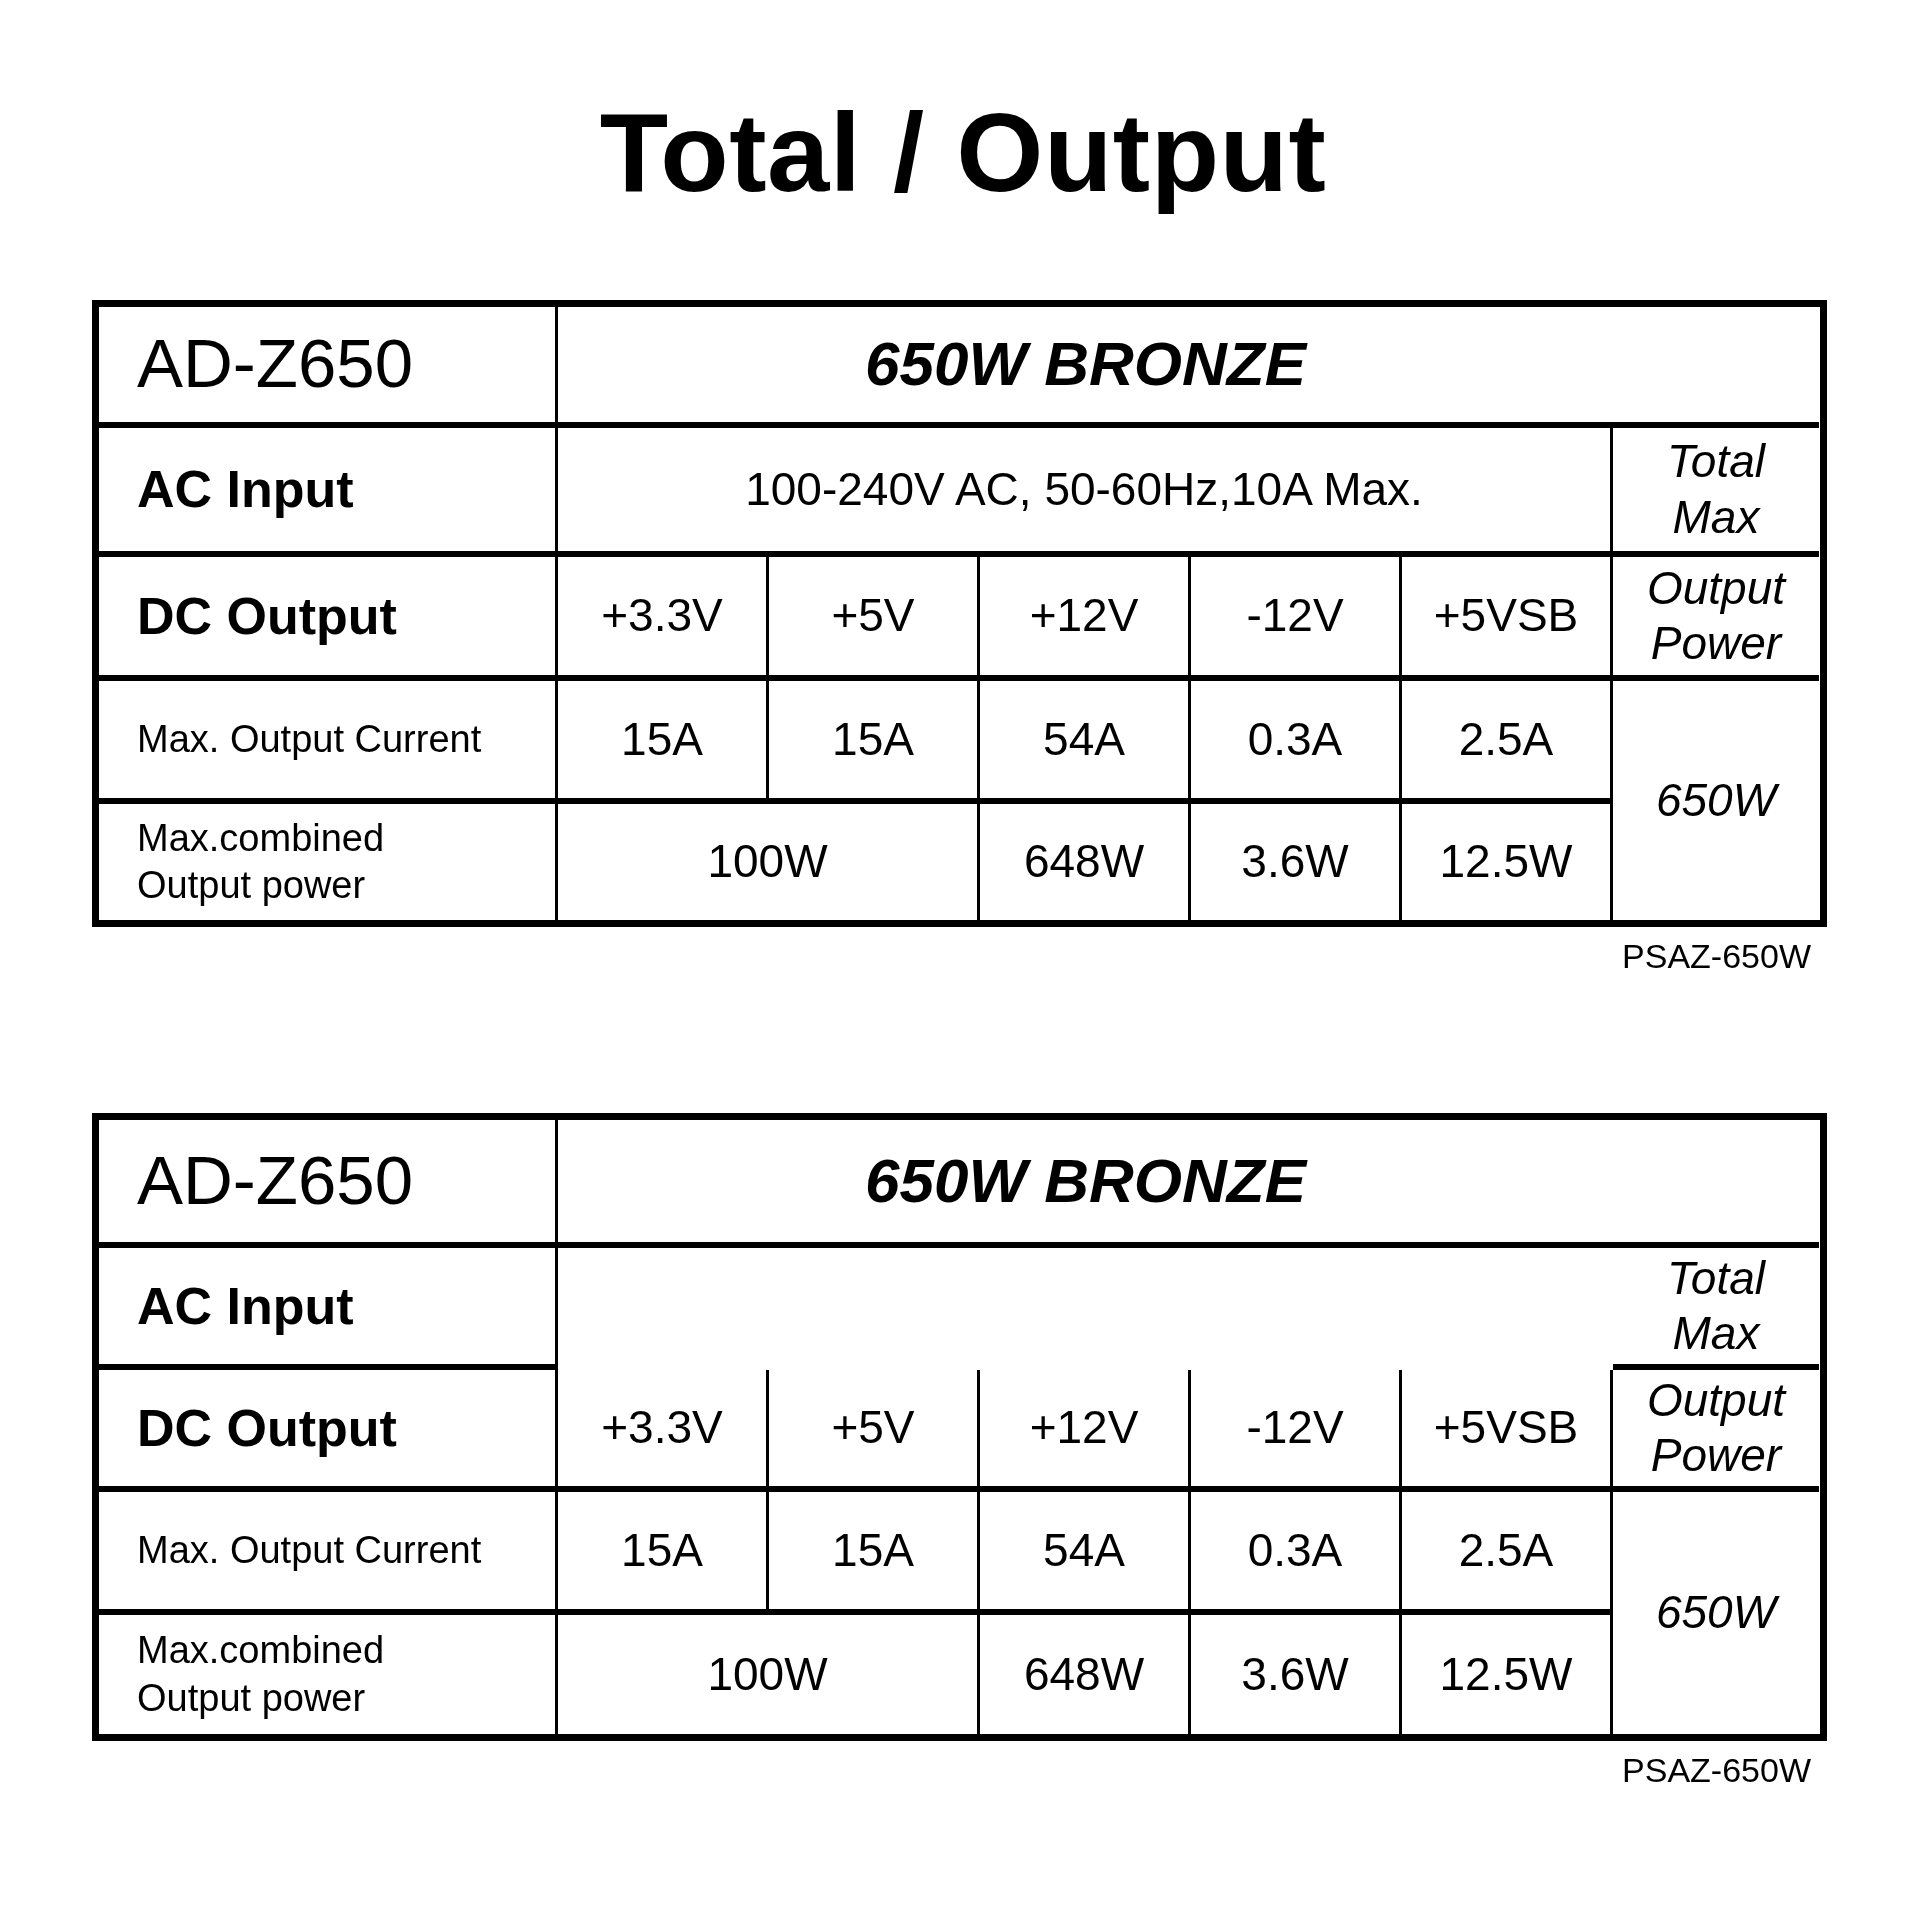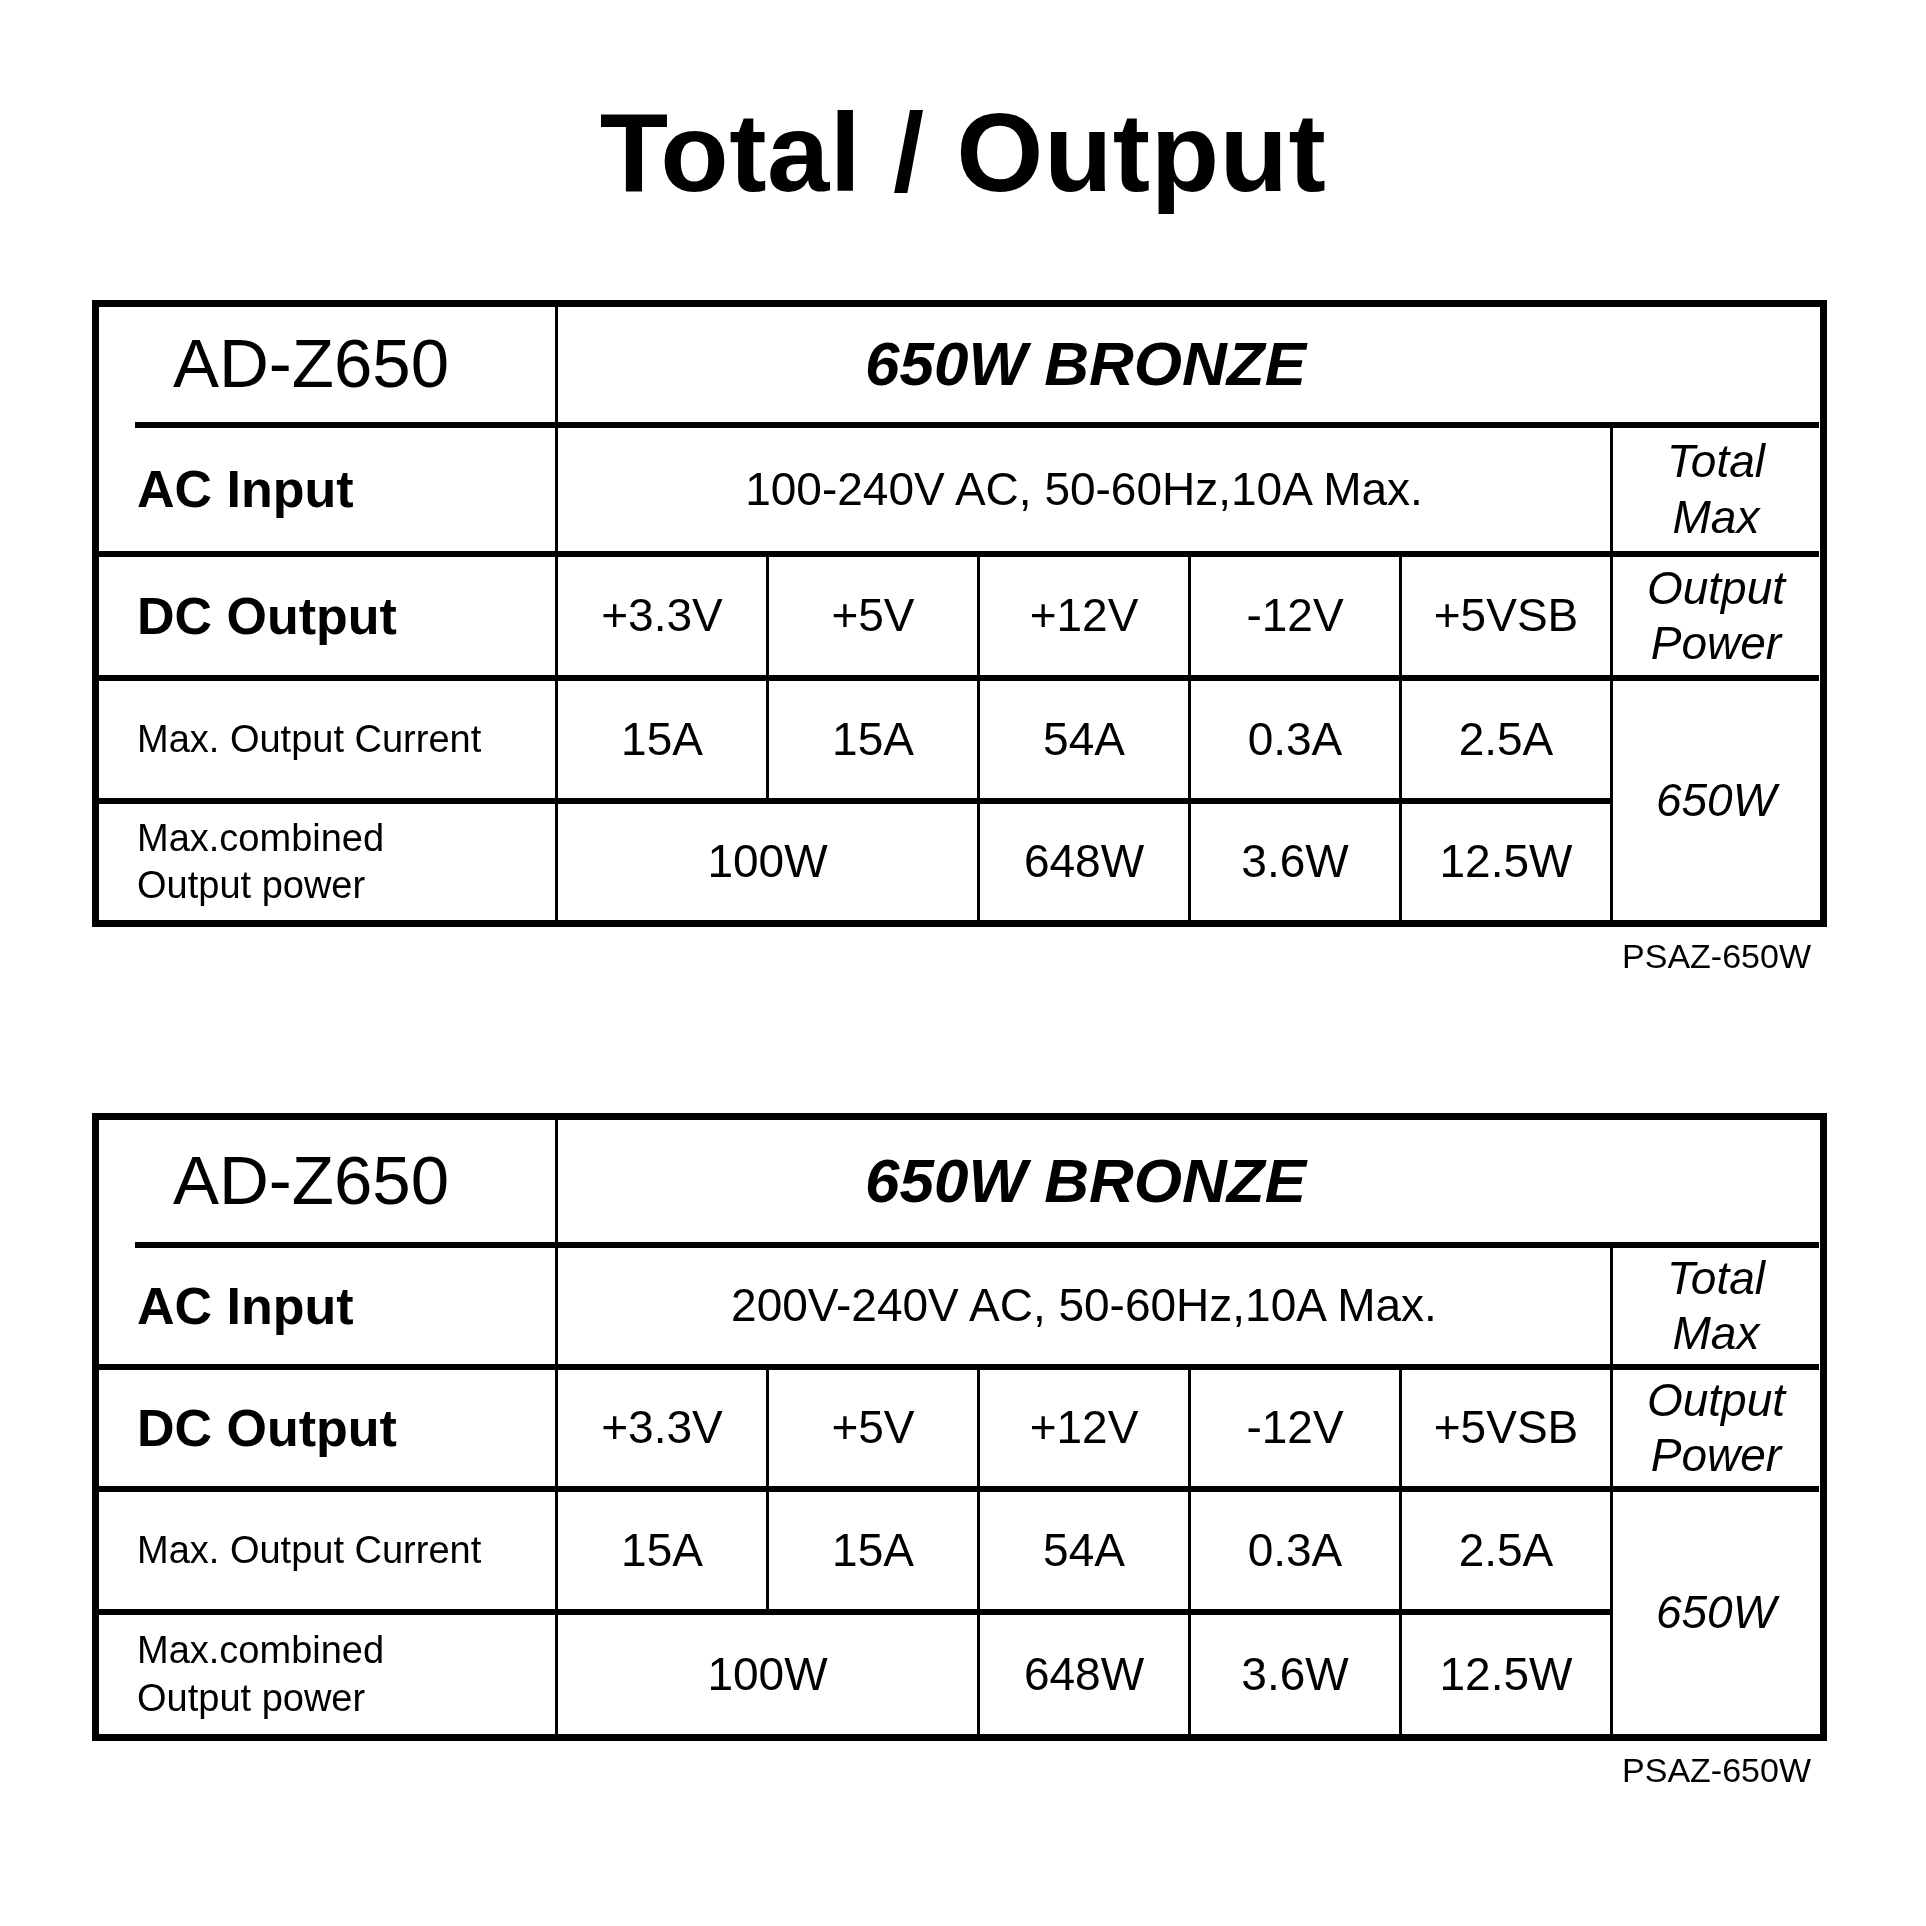--- a/index.html
+++ b/index.html
@@ -26,21 +26,21 @@
     box-sizing:border-box;
     border-right:3.2px solid #000000;
     border-bottom:6px solid #000000;
     display:flex;align-items:center;justify-content:center;
     text-align:center;font-size:46px;line-height:1.2;
   }
   .no-br{border-right:0;font-style:italic;}
   .no-bb{border-bottom:0;}
   .left{justify-content:flex-start;text-align:left;padding-left:38px;}
   .pre{white-space:pre-line;}
-  .model{font-size:69px;margin-left:36px;}
+  .model{font-size:69px;}
   .rating{font-weight:bold;font-size:62px;padding-right:206px;}
   .biglabel{font-size:52px;font-weight:bold;}
   .smlabel{font-size:38px;line-height:1.25;}
   .footnote{
     text-align:right;padding-right:16px;margin-top:9px;
     font-size:34px;line-height:1.2;
   }
 </style>
 </head>
 <body>
@@ -85,21 +85,20 @@
   <div class="footnote">PSAZ-650W</div>
 </div>
 
 <div class="tblwrap" id="tblwrap-2">
   <div class="tbl">
 
     <div class="cell left model" style="grid-area:1/1/2/2">AD-Z650</div>
     <div class="cell rating no-br" style="grid-area:1/2/2/8">650W BRONZE</div>
 
     <div class="cell left biglabel" style="grid-area:2/1/3/2">AC Input</div>
-    <div class="cell" style="grid-area:2/2/3/7">200V-240V AC, 50-60Hz,10A Max.</div>
     <div class="cell pre no-br" style="grid-area:2/7/3/8">Total
 Max</div>
 
     <div class="cell left biglabel" style="grid-area:3/1/4/2">DC Output</div>
     <div class="cell" style="grid-area:3/2/4/3">+3.3V</div>
     <div class="cell" style="grid-area:3/3/4/4">+5V</div>
     <div class="cell" style="grid-area:3/4/4/5">+12V</div>
     <div class="cell" style="grid-area:3/5/4/6">-12V</div>
     <div class="cell" style="grid-area:3/6/4/7">+5VSB</div>
     <div class="cell pre no-br" style="grid-area:3/7/4/8">Output

